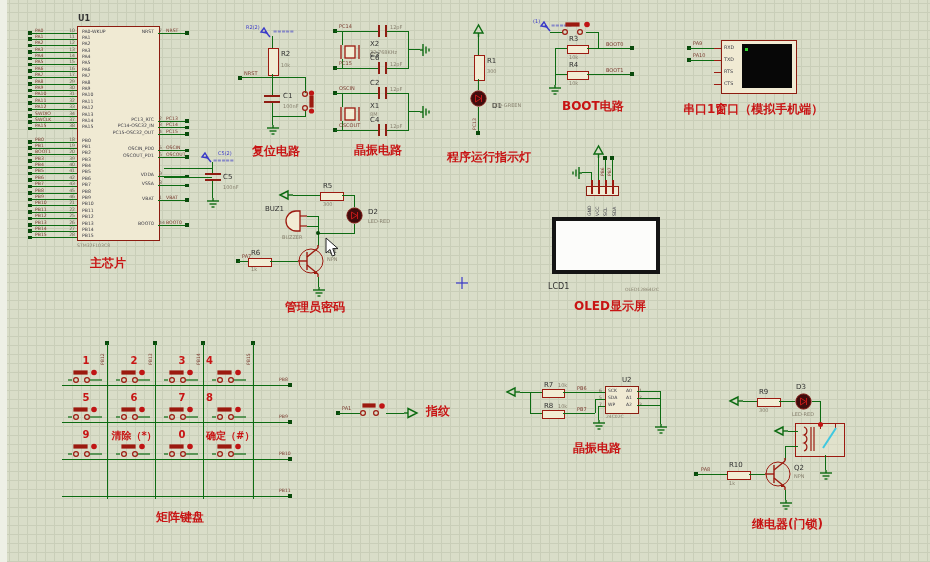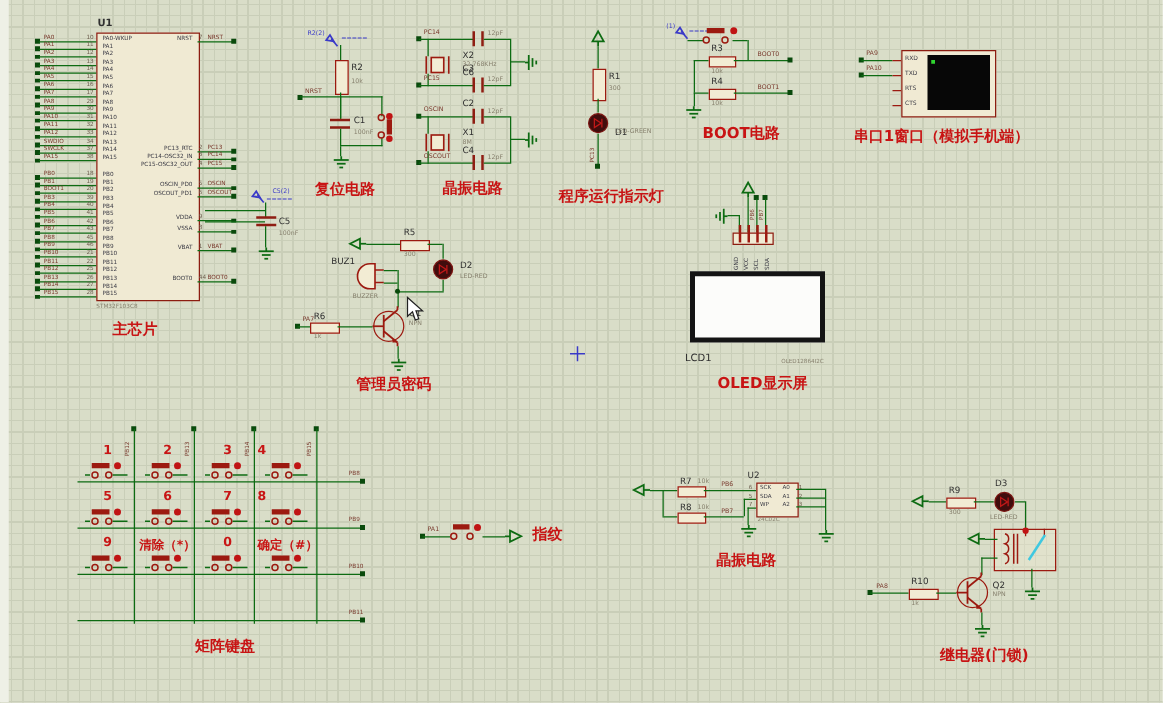--- a/index.html
+++ b/index.html
@@ -993,21 +993,21 @@
               <rect x="6" y="3" width="13" height="3" fill="#9c1a10"></rect>
             </g>
             <circle cx="26" cy="4.5" r="2.8" fill="#c01414"></circle>
           </svg>
         </div>
 
       </div>
     <span class="cn" style="left:108px;top:178px;">矩阵键盘</span>
   </div>
 
-  <div class="sec" style="left:334px;top:410px;width:140px;height:40px;text-align:right;">
+  <div class="sec" style="left:334px;top:394px;width:140px;height:40px;text-align:right;">
     <span class="pad" style="left:2px;top:17px;"></span>
     <span class="net" style="left:8px;top:11px;">PA1</span>
     <div class="w" style="left:4px;top:19px;width:22px;height:1px;"></div>
     <svg style="left:24px;top:5px;" width="30" height="18" viewBox="0 0 30 18">
       <g stroke="#9c1a10" fill="none" stroke-width="1.2">
         <circle cx="5" cy="14" r="2.4"></circle>
           <circle cx="18" cy="14" r="2.4"></circle>
         <rect x="5" y="5" width="12" height="3" fill="#9c1a10"></rect>
       </g>
       <circle cx="24" cy="7" r="2.8" fill="#c01414"></circle>
@@ -1047,21 +1047,21 @@
     <div class="w" style="left:100px;top:44px;width:7px;height:1px;"></div>
     <div class="w" style="left:100px;top:44px;width:1px;height:14px;"></div>
     <svg style="left:94px;top:58px;" width="14" height="10" viewBox="0 0 14 10">
         <g stroke="#0d6b12" stroke-width="1.4">
           <line x1="7" y1="0" x2="7" y2="3"></line>
           <line x1="1" y1="3" x2="13" y2="3"></line>
           <line x1="3.5" y1="6" x2="10.5" y2="6"></line>
           <line x1="5.5" y1="9" x2="8.5" y2="9"></line>
         </g>
       </svg>
-    <span class="ref" style="left:100px;top:14px;">U2</span>
+    <span class="ref" style="left:124px;top:14px;">U2</span>
     <div class="body-box" style="left:107px;top:24px;width:32px;height:26px;"></div>
     <div class="stpins" style="left:0;top:26px;width:140px;">
 
     <div>
         <span class="no3" style="left:101px;top:0;">6</span>
         <span class="nm3" style="left:110px;top:0;">SCK</span>
       </div>
         <div>
         <span class="no3" style="left:101px;top:0;">5</span>
         <span class="nm3" style="left:110px;top:0;">SDA</span>

